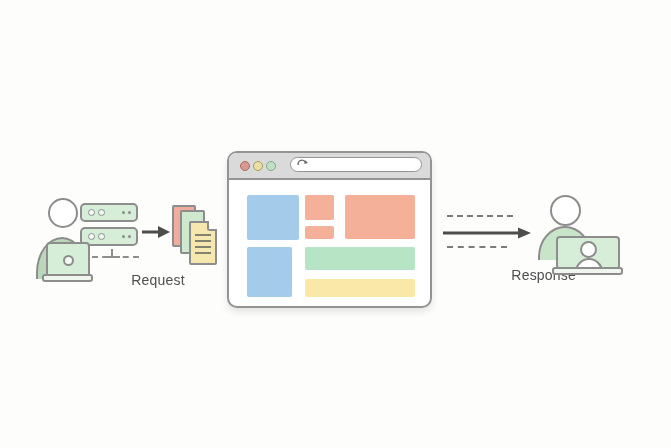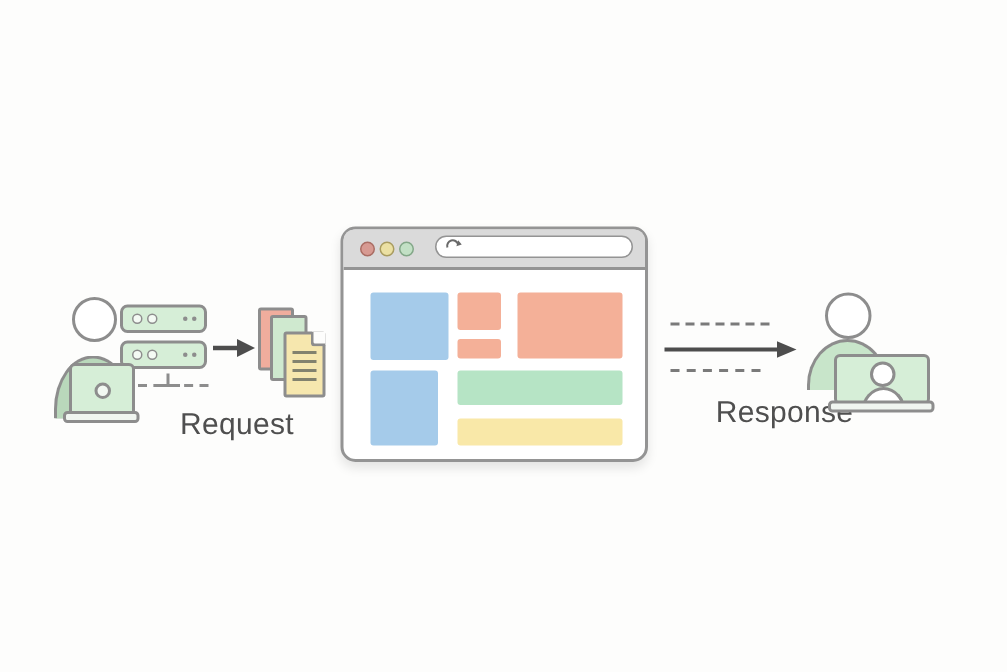--- a/index.html
+++ b/index.html
@@ -64,25 +64,25 @@
   .p-yellow { left:189px; top:221px; width:24px; height:40px; background:var(--doc_yellow); z-index:3; }
   .dogear {
     position:absolute; top:-2px; right:-2px; width:8px; height:8px;
     background:var(--bg); border-left:2px solid var(--outline);
     border-bottom:2px solid var(--outline); border-bottom-left-radius:3px;
   }
   .doc-line { position:absolute; left:4px; right:4px; height:2px; background:var(--doc_line); }
   .doc-line.l1{top:11px;} .doc-line.l2{top:17px;} .doc-line.l3{top:23px;} .doc-line.l4{top:29px;}
   
   .lbl {
-    position:absolute; color:var(--text_gray); font-size:20px; font-weight:500;
+    position:absolute; color:var(--text_gray); font-size:14px; font-weight:500;
     text-align:center; letter-spacing:0.2px;
   }
   .lbl-request { left:98px; top:272px; width:120px; }
-  .lbl-response { left:453px; top:265px; width:140px; line-height:21px; }
+  .lbl-response { left:436px; top:265px; width:140px; line-height:21px;text-align:right; }
   
   .browser {
     position:absolute; left:227px; top:151px; width:201px; height:153px;
     border:2.5px solid var(--window_border); border-radius:10px; background:#fff;
     box-shadow:0 4px 7px rgba(0,0,0,0.10); z-index:1;
   }
   .toolbar {
     position:absolute; left:0; top:0; right:0; height:25px;
     background:var(--toolbar_gray); border-bottom:2px solid var(--window_border);
     border-radius:7px 7px 0 0;

